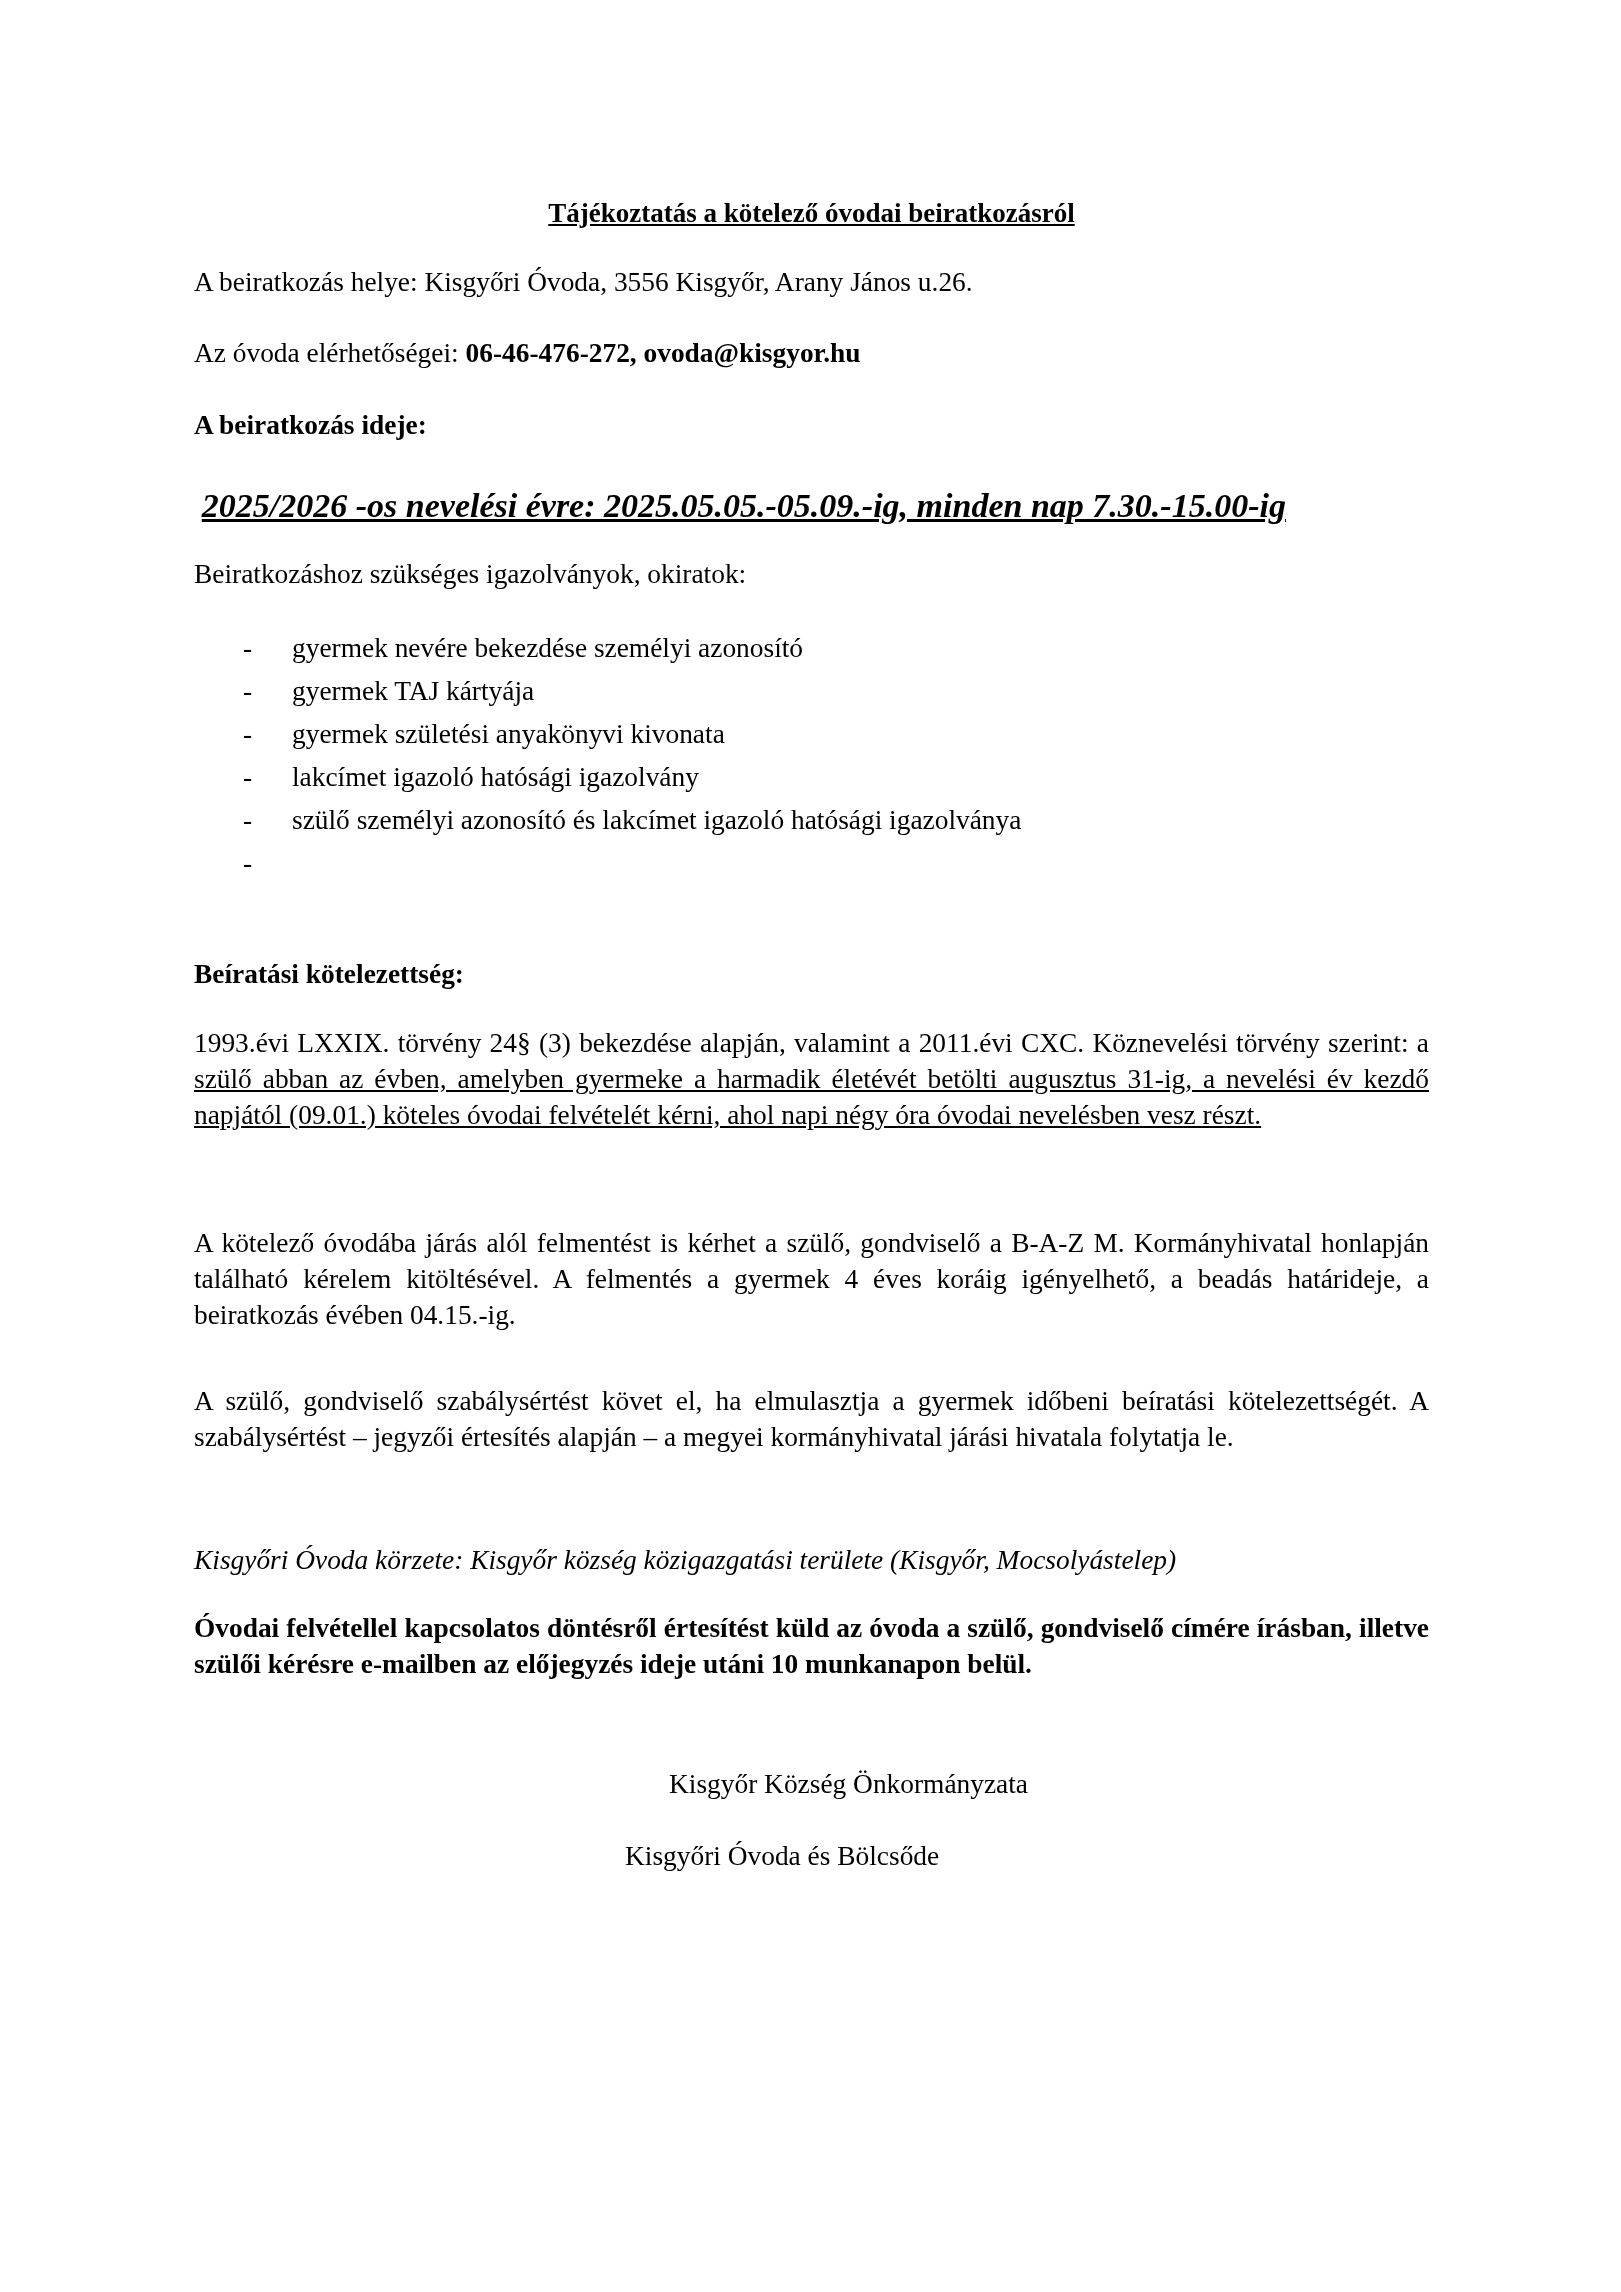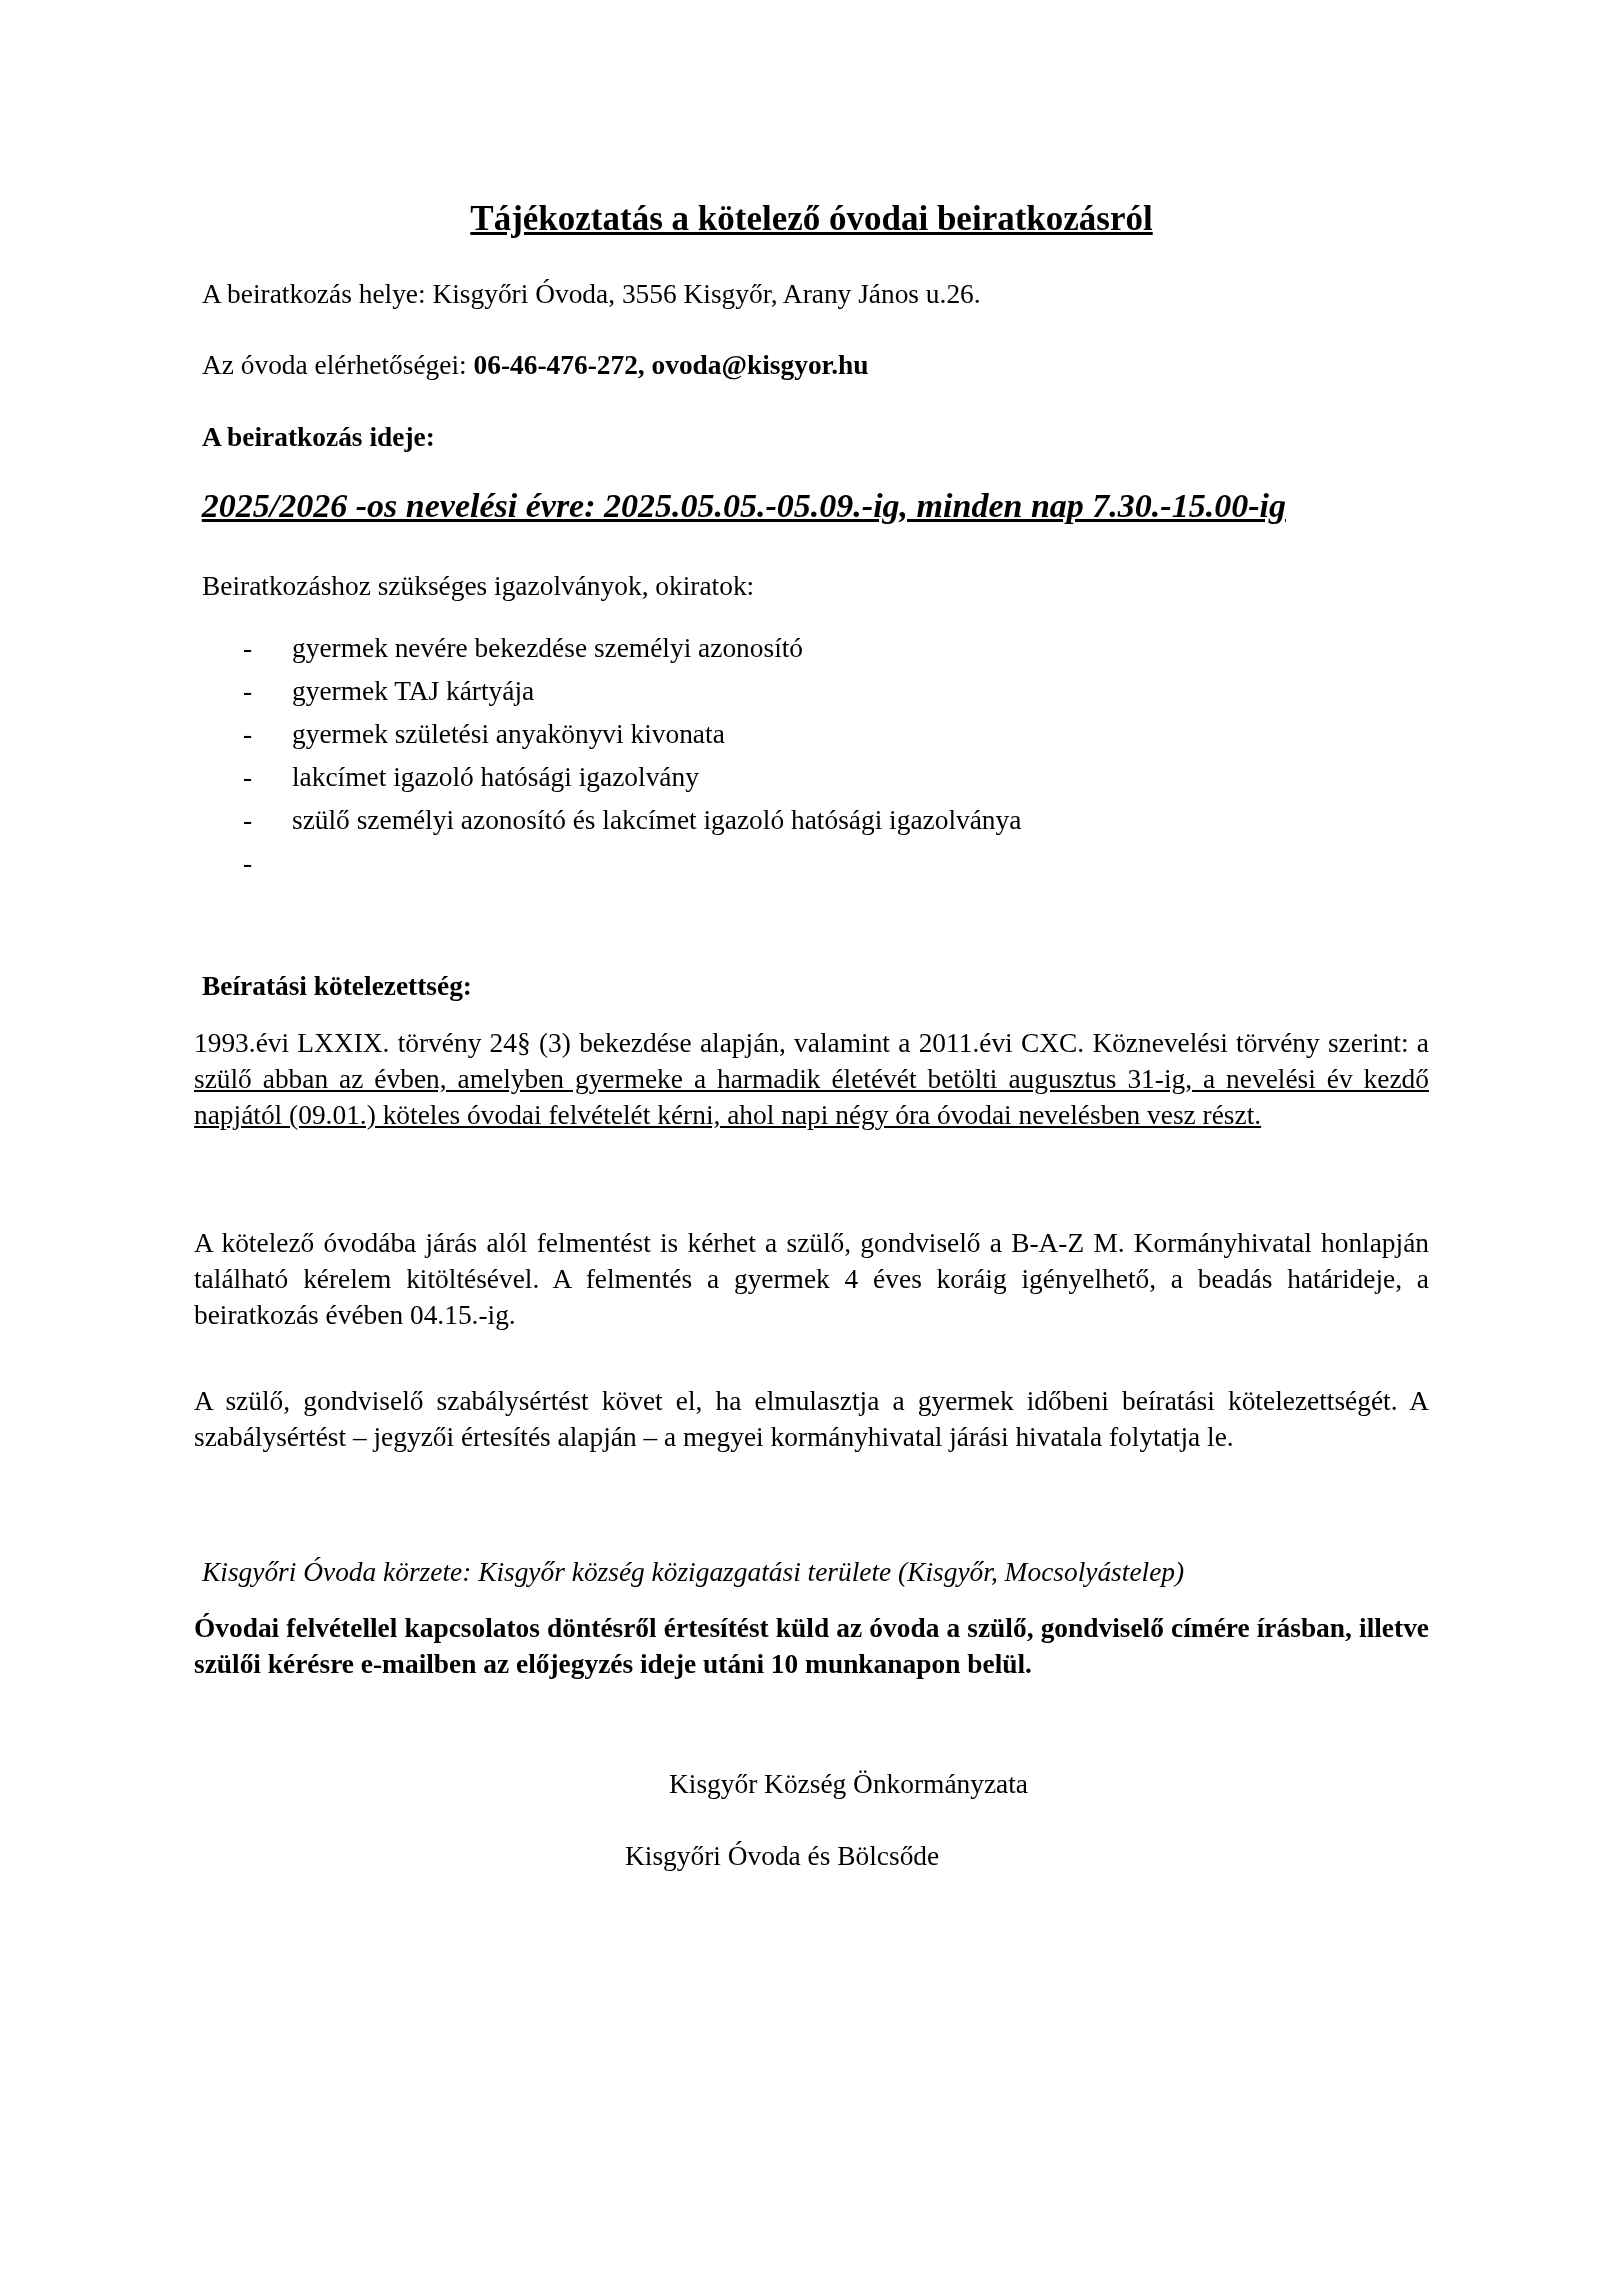--- a/index.html
+++ b/index.html
@@ -24,27 +24,26 @@
       width: 1235px;
     }
     .title {
       position: absolute;
       top: 196px;
       left: 0;
       width: 1235px;
       text-align: center;
       font-weight: bold;
       text-decoration: underline;
-      font-size: 35px;
+      font-size: 27px;
     }
     .line {
       position: absolute;
-      left: 8px;
+      left: 0;
       white-space: nowrap;
-      margin-top: 12px;
     }
     .bold { font-weight: bold; }
     .schedule {
       position: absolute;
       left: 7.8px;
       top: 484px;
       width: 1235px;
       font-size: 34px;
       font-weight: bold;
       font-style: italic;

